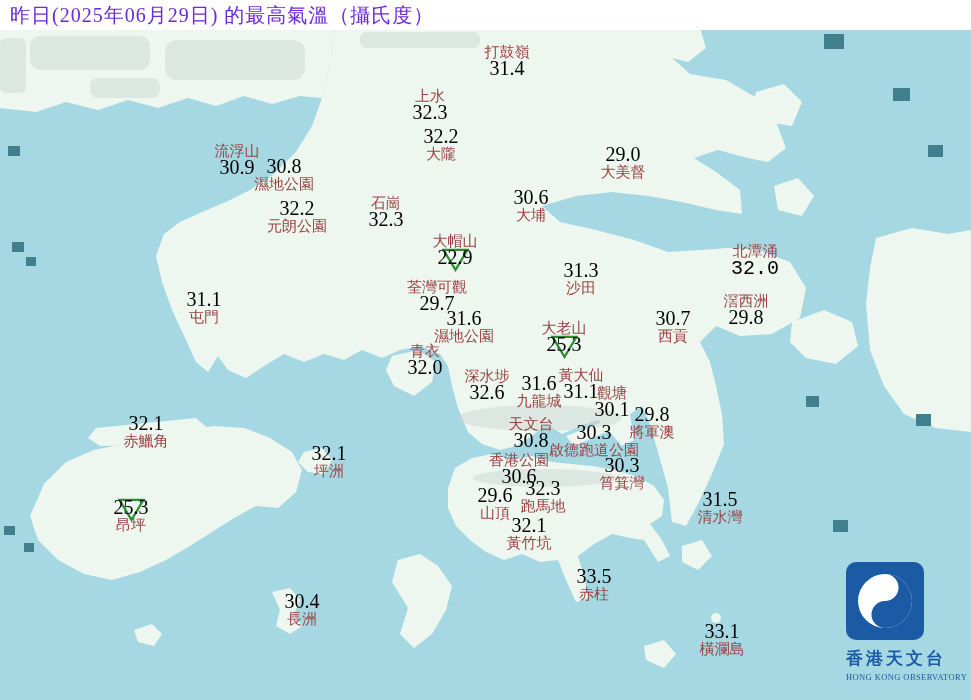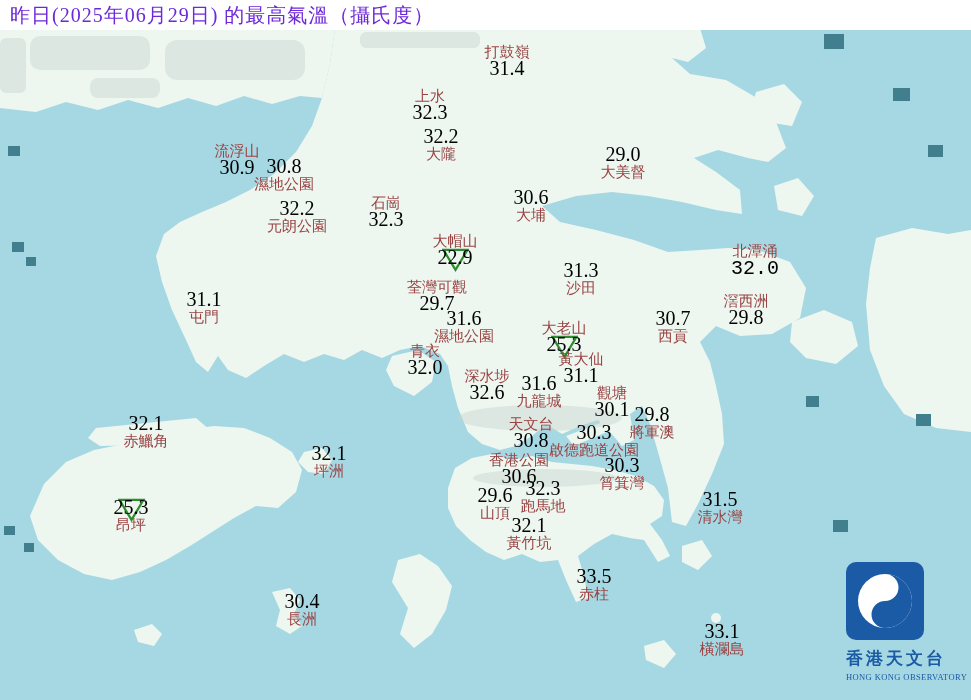--- a/index.html
+++ b/index.html
@@ -270,21 +270,21 @@
       </div>
 
       <div class="station" style="left: 471px; top: 368px; margin-left: 16px;">
         <span class="station-name">深水埗</span>
         <span class="temp-wrap">
           
           <span class="station-temp">32.6</span>
         </span>
       </div>
 
-      <div class="station" style="left: 581px; top: 351px; align-items: center;">
+      <div class="station" style="left: 581px; top: 367px; align-items: center;">
         <span class="station-name">黃大仙</span>
         <span class="temp-wrap">
           
           <span class="station-temp">31.1</span>
         </span>
       </div>
 
       <div class="station temp-first" style="left: 539px; top: 375px;">
         <span class="station-name">九龍城</span>
         <span class="temp-wrap">

